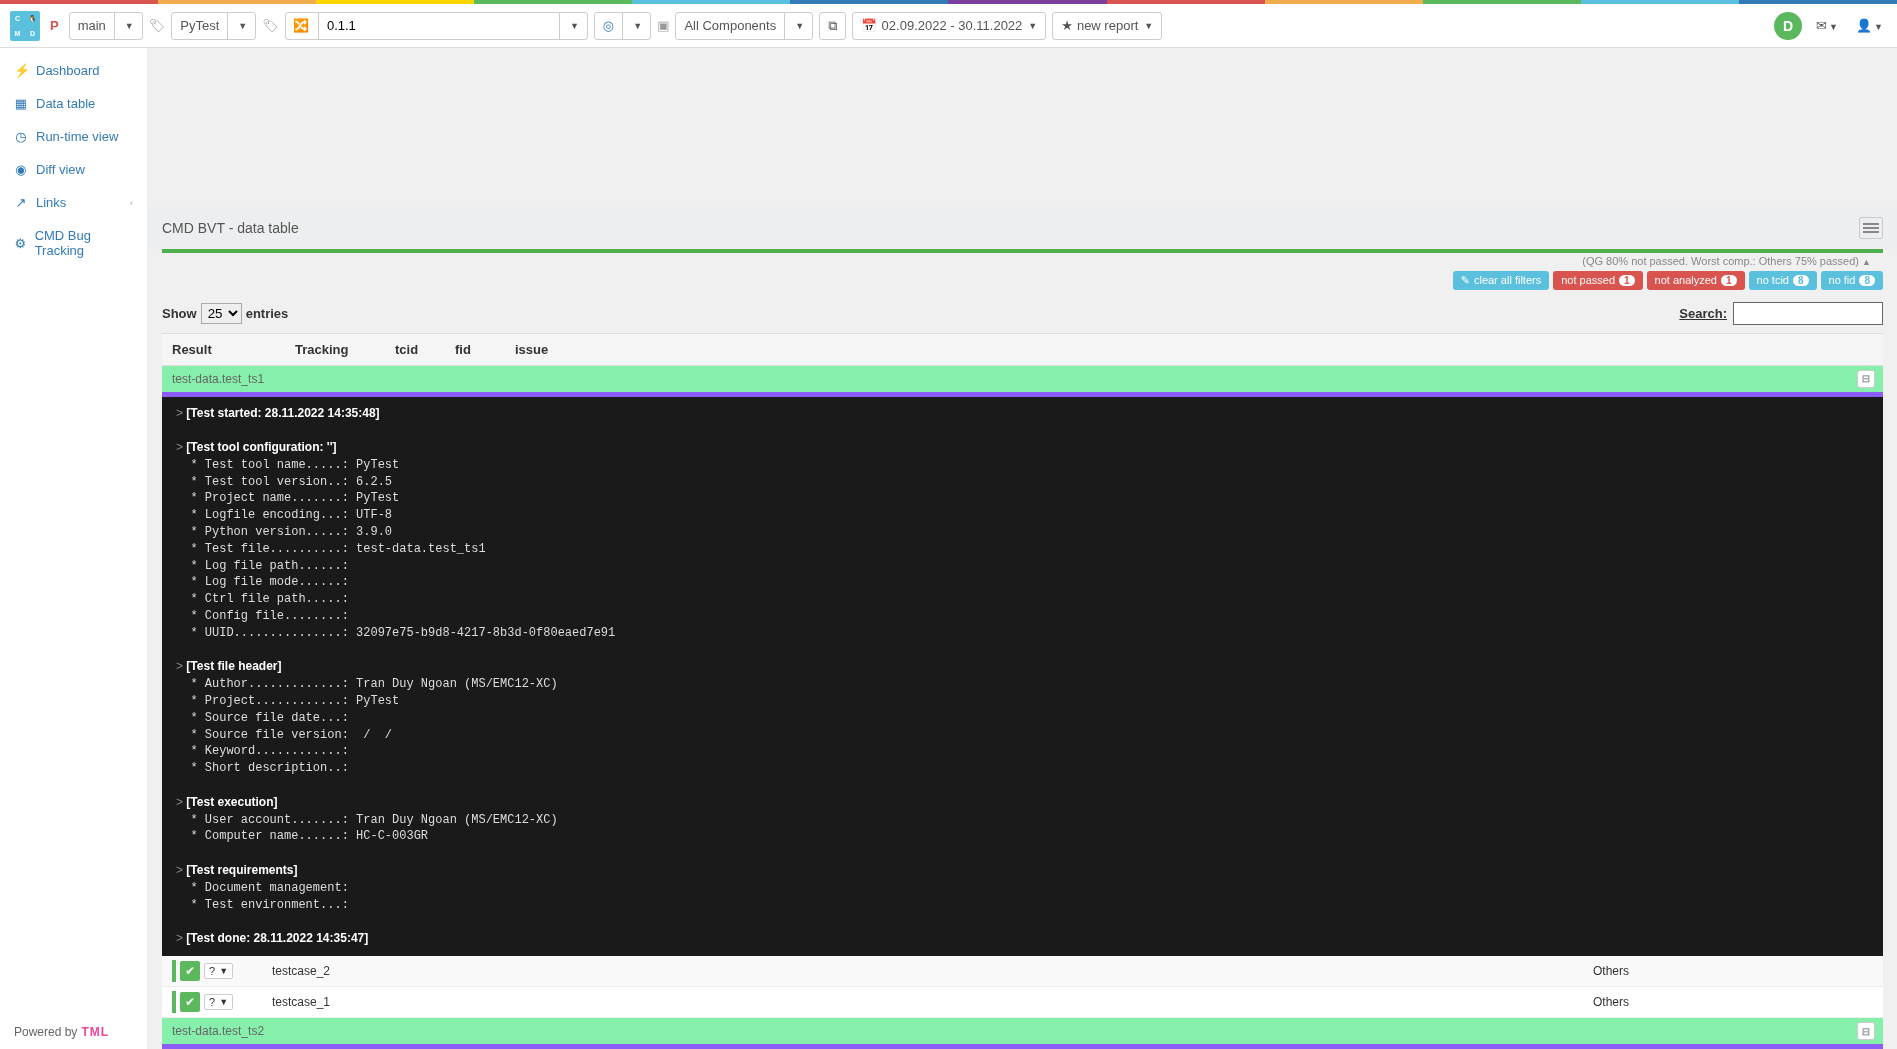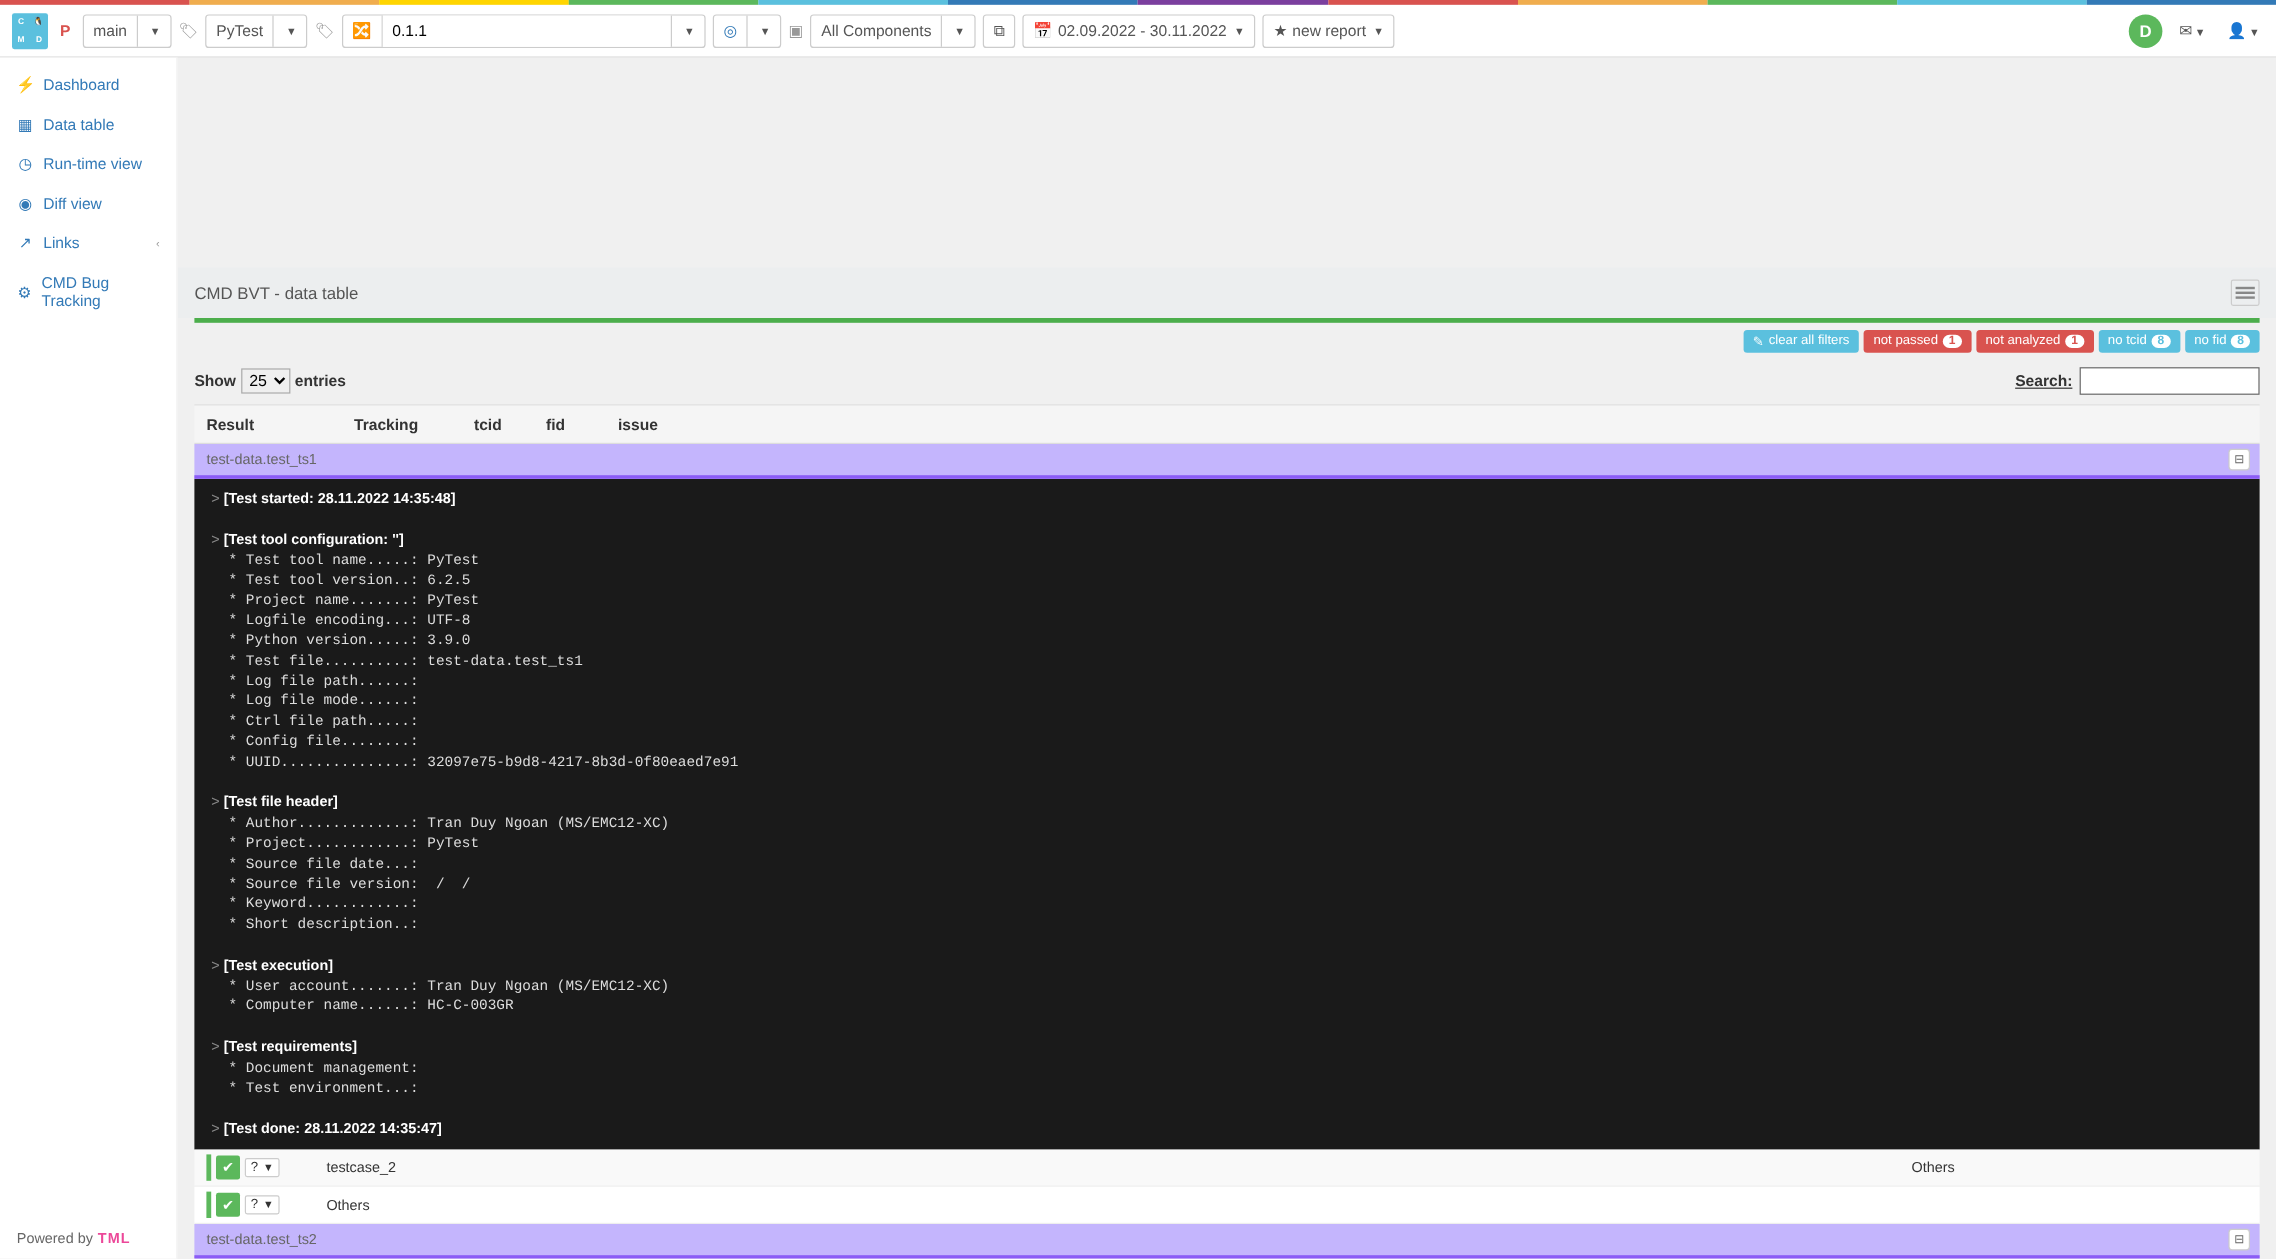--- a/index.html
+++ b/index.html
@@ -55,21 +55,21 @@
 
 .data-table { margin: 0 14px; border-top: 1px solid #ddd; }
 .thead { display: flex; background: #f5f5f5; border-bottom: 1px solid #ddd; font-weight: bold; color: #333; padding: 8px 10px; font-size: 13px; }
 .col-result { width: 123px; }
 .col-name { flex: 1; }
 .col-comp { width: 100px; }
 .col-tcid { width: 60px; }
 .col-fid { width: 60px; }
 .col-issue { width: 60px; }
 
-.group-row { background: #c4b5fd; padding: 6px 10px; font-size: 12px; color: #666; border-bottom: 3px solid #8b5cf6; position: relative; }
+.group-row { background: #86efac; padding: 6px 10px; font-size: 12px; color: #666; border-bottom: 5px solid #8b5cf6; position: relative; }
 .group-row .collapse-btn { position: absolute; right: 8px; top: 4px; border: 1px solid #ccc; border-radius: 3px; width: 18px; height: 18px; display: flex; align-items: center; justify-content: center; cursor: pointer; background: #fff; font-size: 10px; }
 
 .log-block { background: #1a1a1a; color: #ddd; font-family: "Courier New", monospace; font-size: 12px; padding: 8px 14px; margin: 0; white-space: pre; line-height: 1.4; overflow-x: auto; }
 .log-block .gt { color: #888; }
 .log-block .hdr { color: #fff; font-weight: bold; }
 
 .data-row { display: flex; align-items: center; padding: 4px 10px; border-bottom: 1px solid #eee; background: #fff; font-size: 12px; }
 .data-row:nth-child(odd) { background: #f9f9f9; }
 .result-cell { display: flex; align-items: center; gap: 4px; width: 100px; }
 .green-bar-sm { width: 4px; height: 22px; background: #5cb85c; }
@@ -216,20 +216,23 @@
   <div class="main">
     <div class="main-header">
       <span>CMD BVT - data table</span>
       <div class="menu-toggle">
           <div></div>
           <div></div>
           <div></div>
         </div>
     </div>
     <div class="green-bar"></div>
+    <div class="qg-summary">
+      <span>(QG 80% not passed. Worst comp.: Others 75% passed)</span> <span class="chev-up">▲</span>
+    </div>
 
     <div class="filter-row">
       <span class="pill pill-blue">
         <span>✎</span> 
           <span>clear all filters</span>
       </span>
       <span class="pill pill-red">
         <span>not passed</span> 
           <span class="badge">1</span>
       </span>
@@ -319,20 +322,21 @@
     <div class="col-tcid"></div>
             <div class="col-fid"></div>
             <div class="col-issue"></div>
           </div>
           <div class="data-row">
     <div class="result-cell">
       <div class="green-bar-sm"></div>
       <div class="check-box">✔</div>
       <div class="dropdown-sm">? <span class="caret">▼</span></div>
     </div>
+    <div class="col-name">testcase_1</div>
     <div class="col-comp">Others</div>
     <div class="col-tcid"></div>
             <div class="col-fid"></div>
             <div class="col-issue"></div>
           </div>
         </div>
 
       <div class="group-row">
         <span>test-data.test_ts2</span>
         <div class="collapse-btn">⊟</div>

